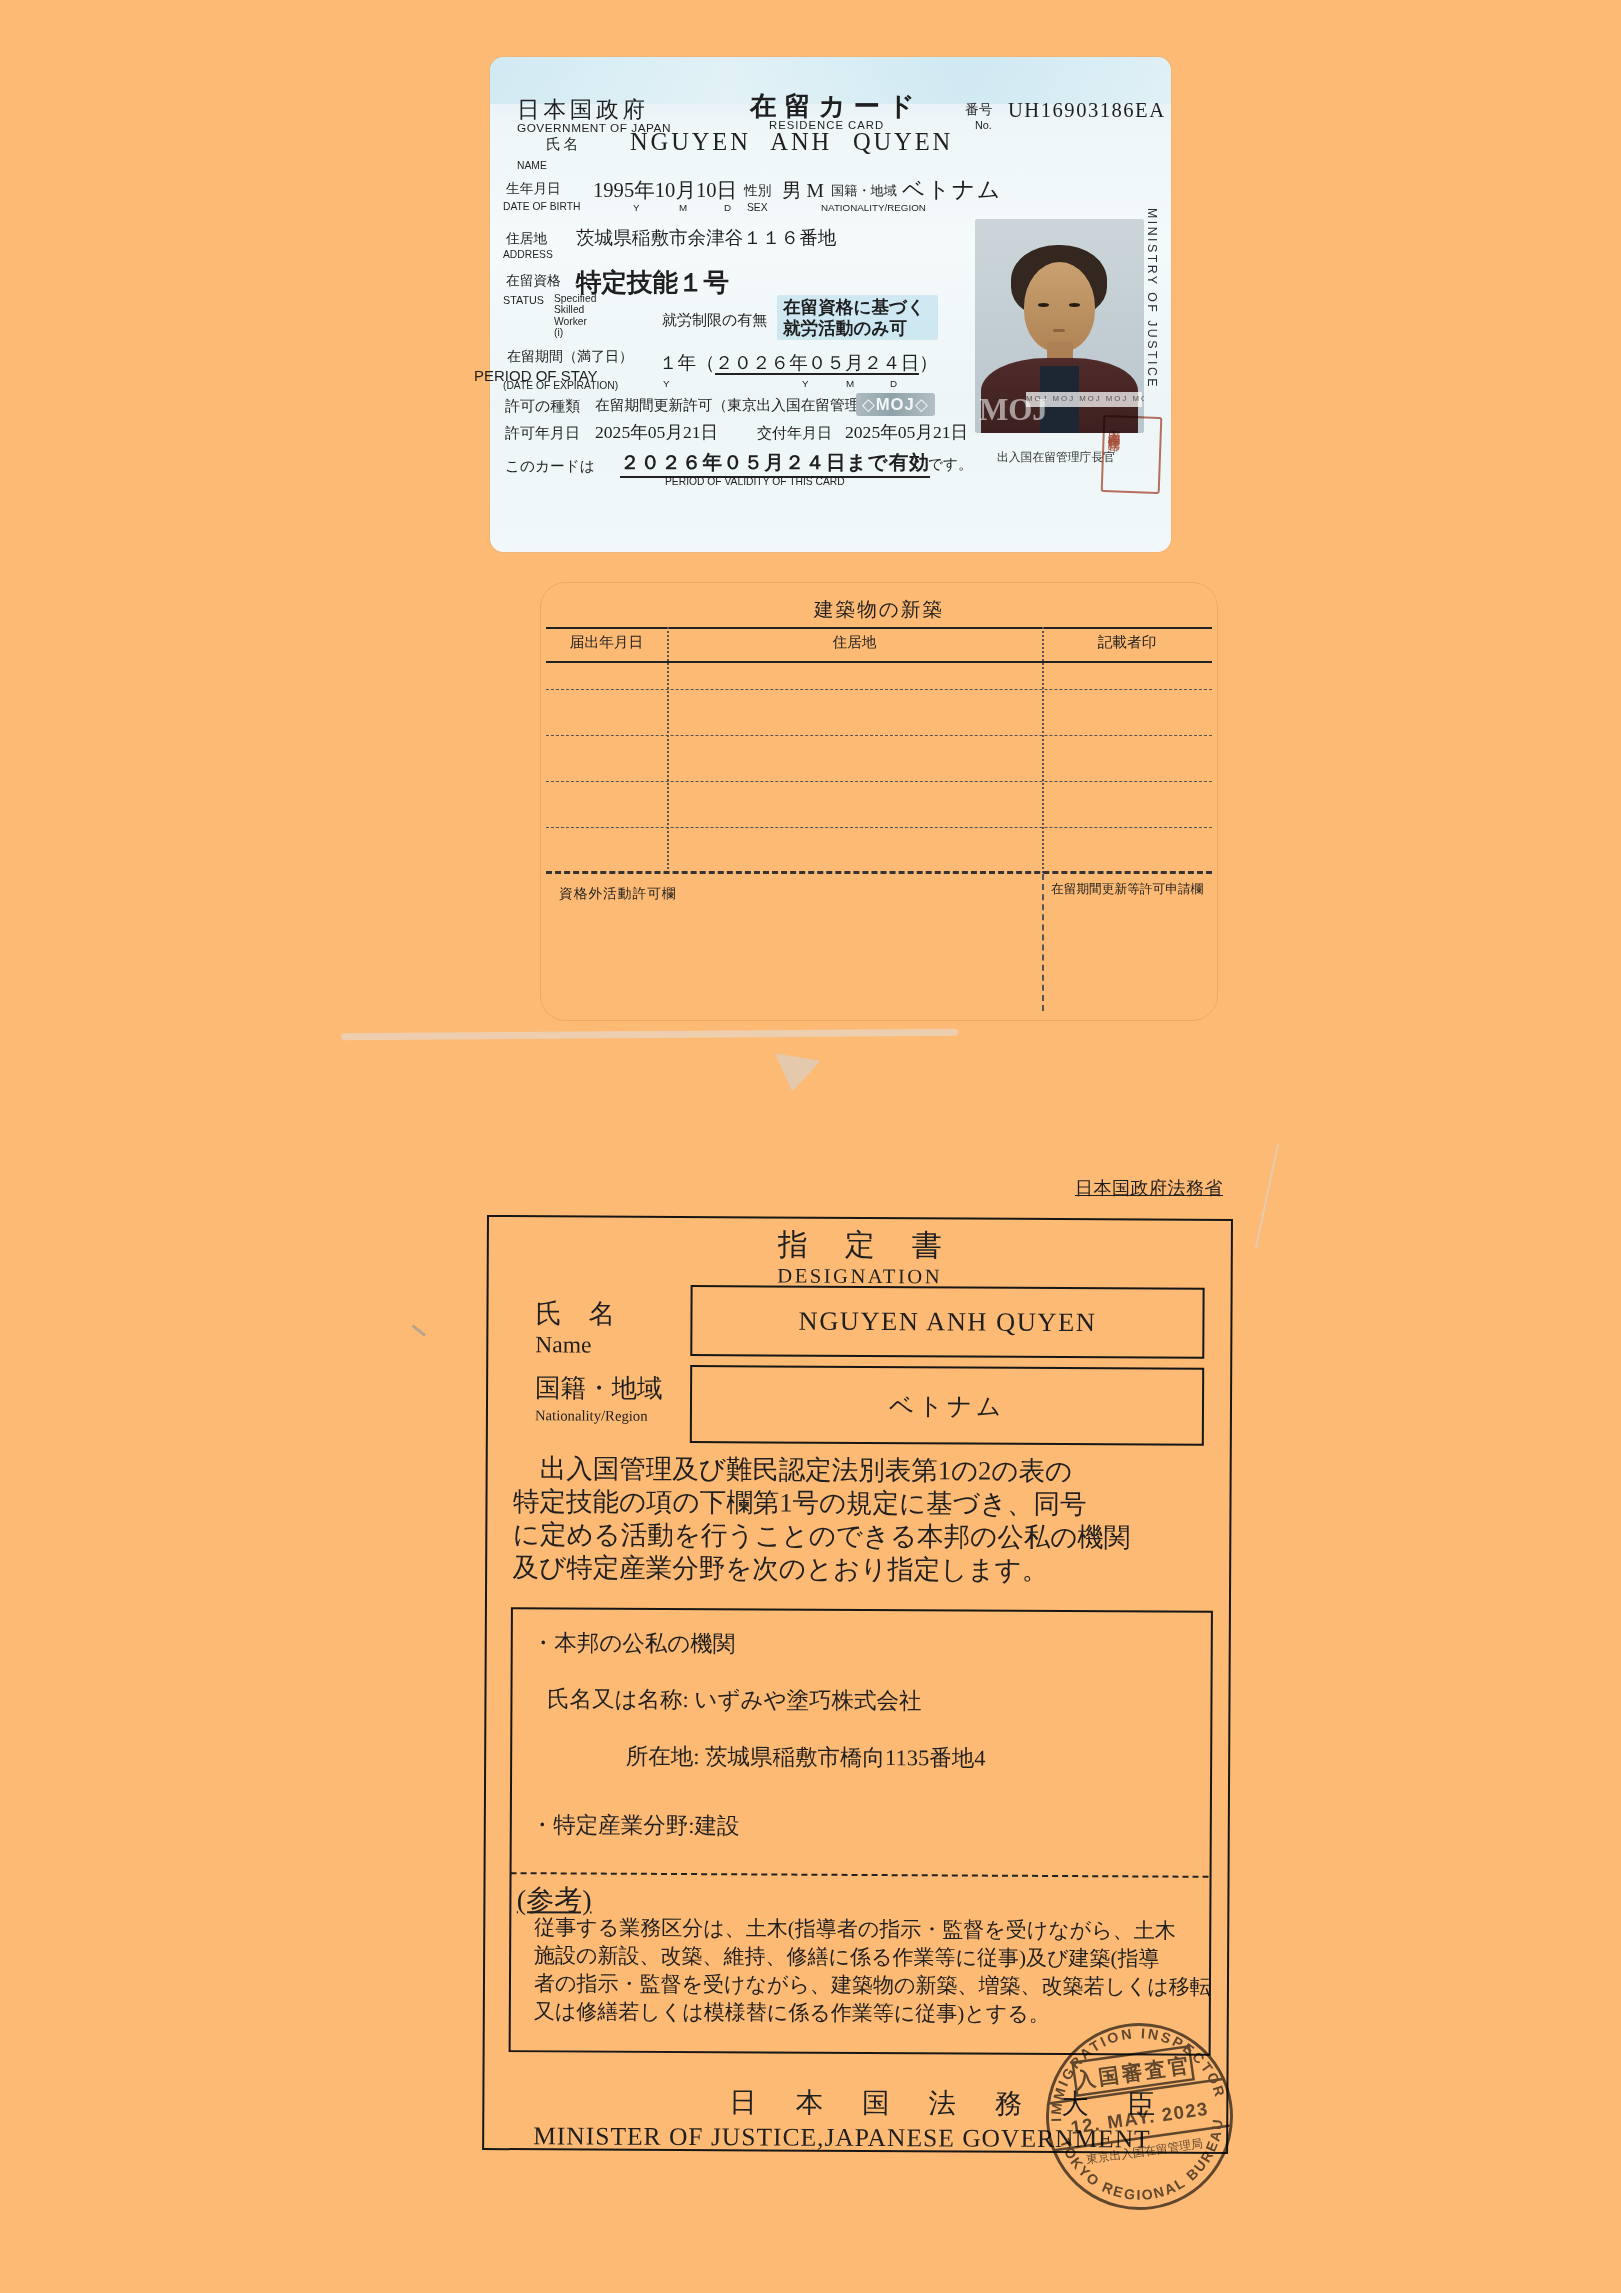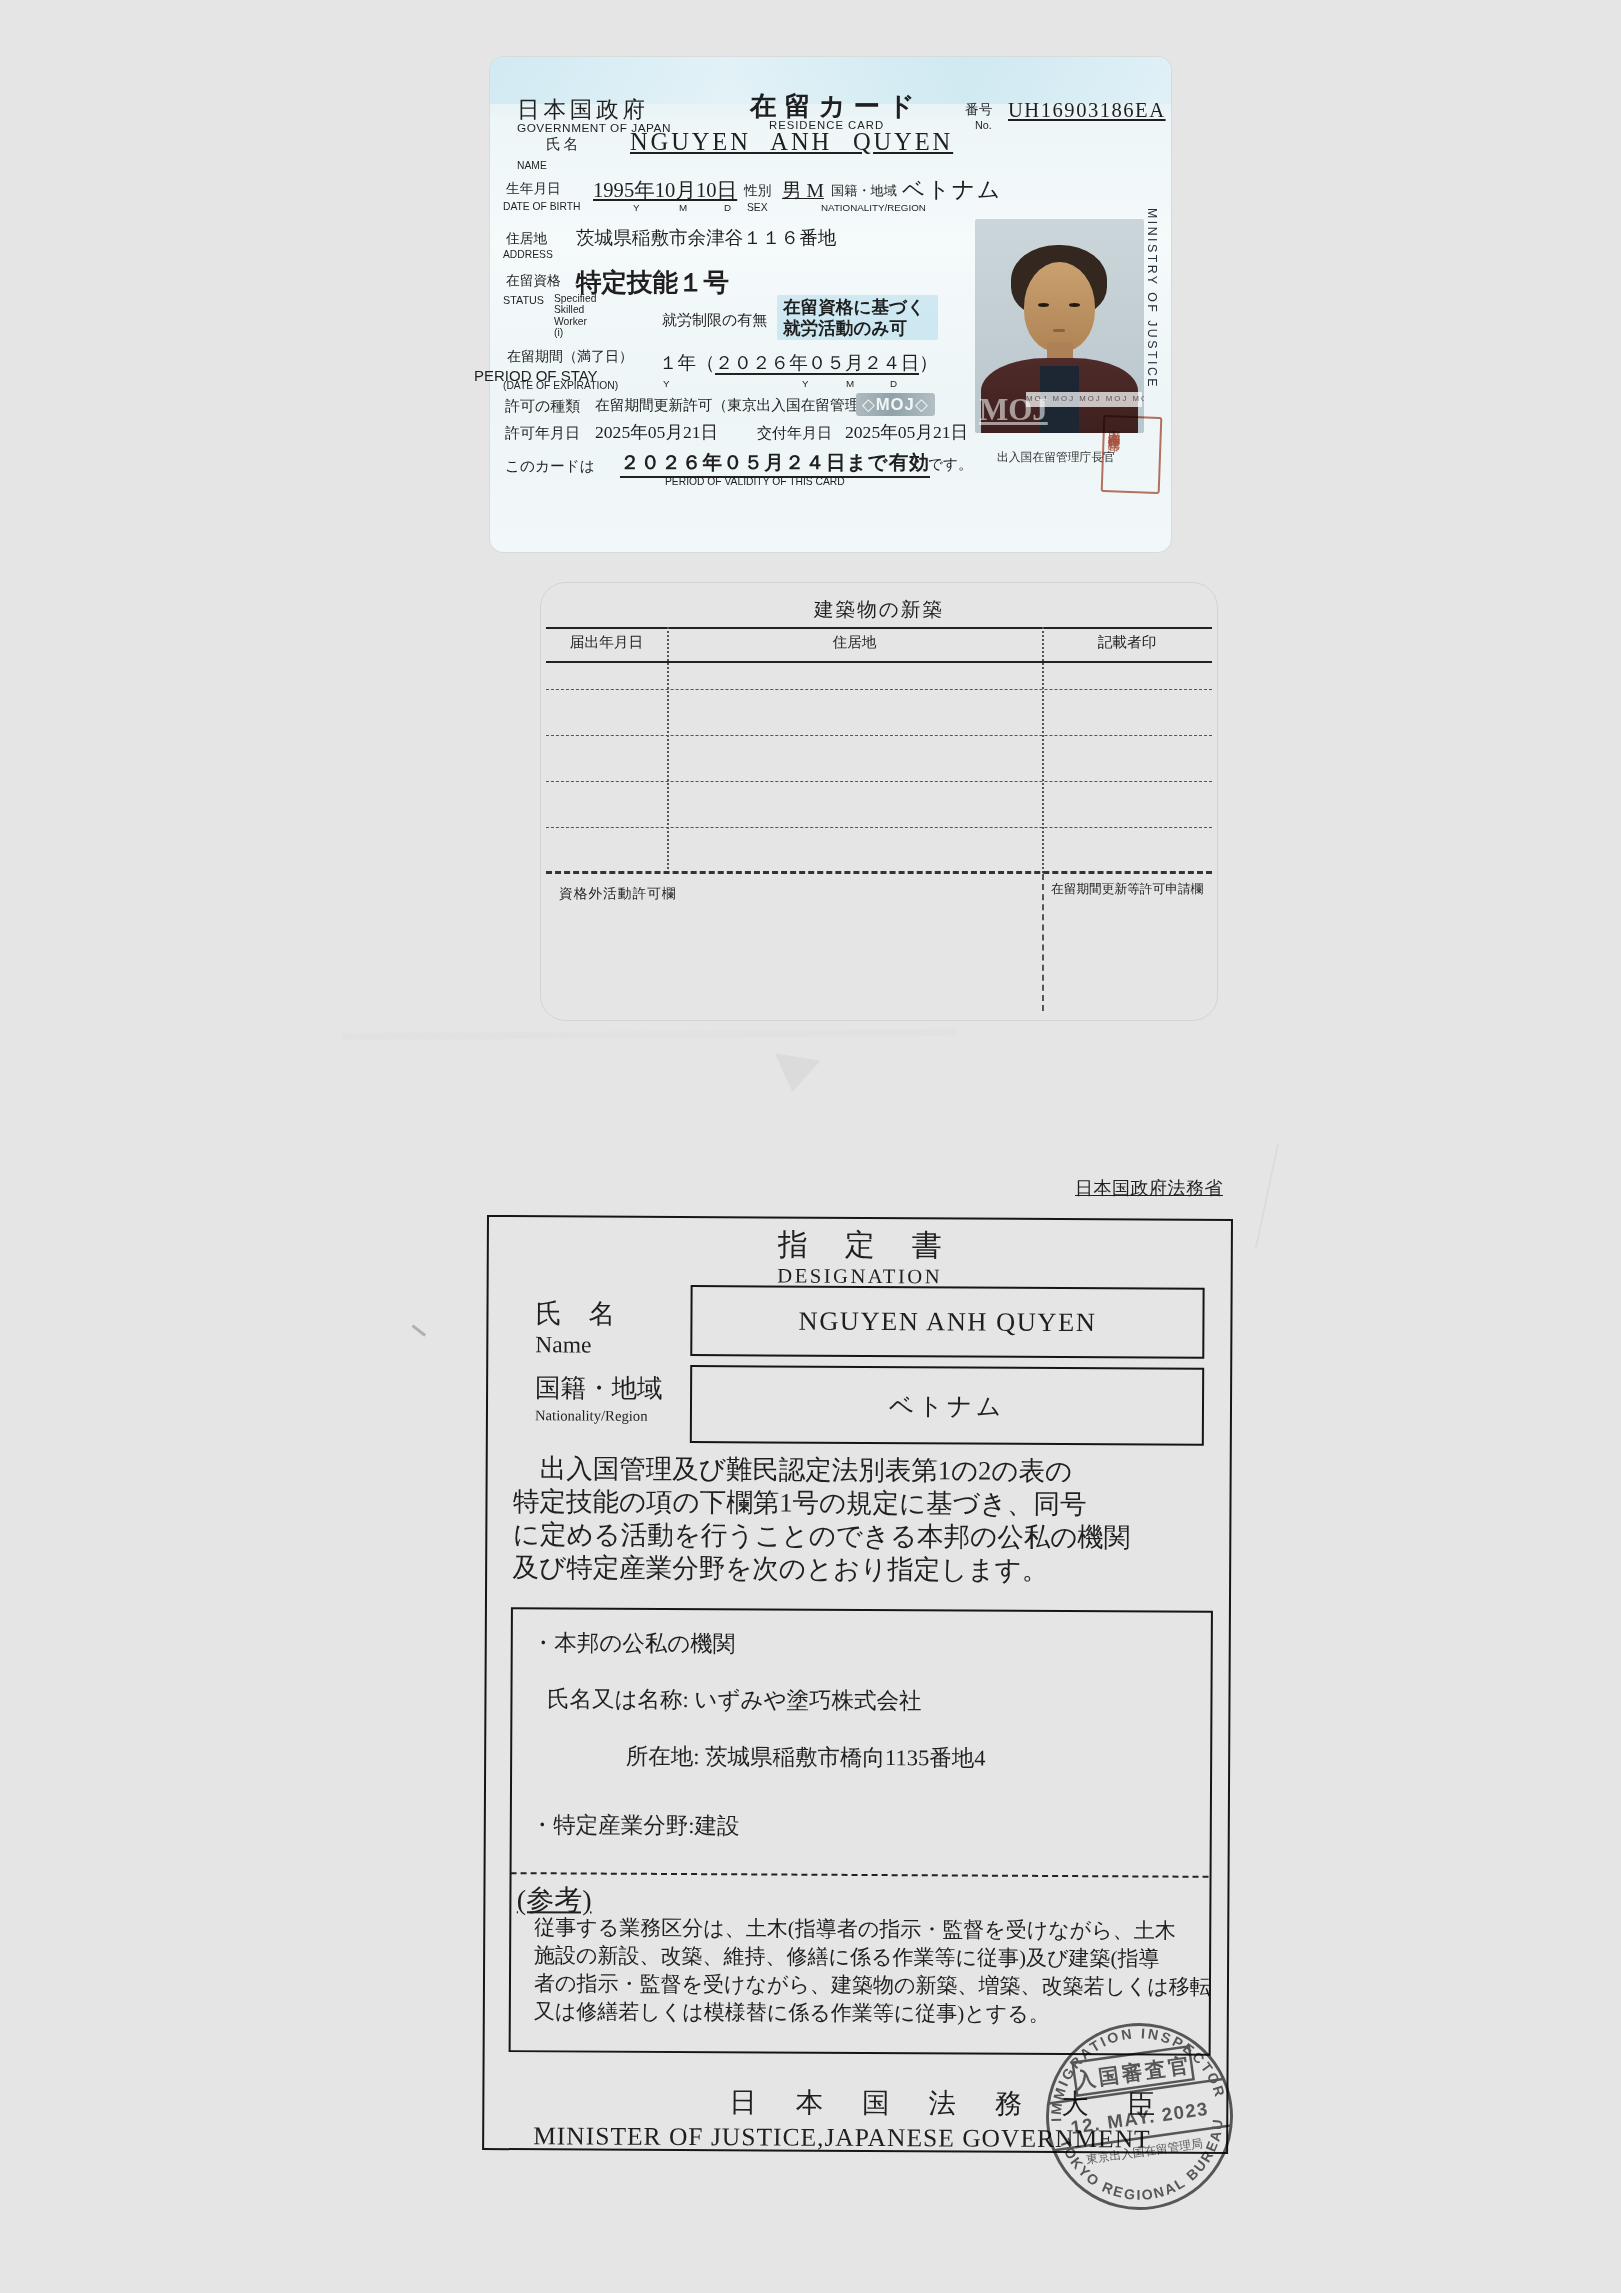--- a/index.html
+++ b/index.html
@@ -1,20 +1,20 @@
 <!DOCTYPE html>
 <html><head>
 <meta charset="utf-8">
 <style>
   html,body{margin:0;padding:0;background:#ffffff;}
-  .page{position:relative;width:1621px;height:2294px;background:#e5e5e5;overflow:hidden;
+  .page{position:relative;width:1621px;height:2294px;background:#fdba74;overflow:hidden;
         font-family:"Liberation Serif","DejaVu Serif",serif;color:#1f1f1f;}
   .abs{position:absolute;white-space:nowrap;}
   .san{font-family:"Liberation Sans","DejaVu Sans",sans-serif;}
-  .ser{font-family:"Liberation Serif","DejaVu Serif",serif;text-decoration:underline;}
+  .ser{font-family:"Liberation Serif","DejaVu Serif",serif;}
   .ctr{display:flex;align-items:center;justify-content:center;}
   .hl{border-top:2.5px solid #222;}
   .dash{border-top:1.5px dashed #555;}
   .thickdash{border-top:3.4px dashed #333;}
   .vdot{border-left:2px dotted #555;}
   .vdash{border-left:2px dashed #555;}
   .card-bg{background:linear-gradient(180deg,#dcedf4 0%,#eef6f8 14%,#f5fafb 38%,#edf5f7 70%,#f2f8fa 100%);
            border-radius:13.7px;box-shadow:0 0 0 1px rgba(120,150,160,0.12);}
   .u2{border-bottom:2px solid #222;}
   .stamp-svg{mix-blend-mode:multiply;}

